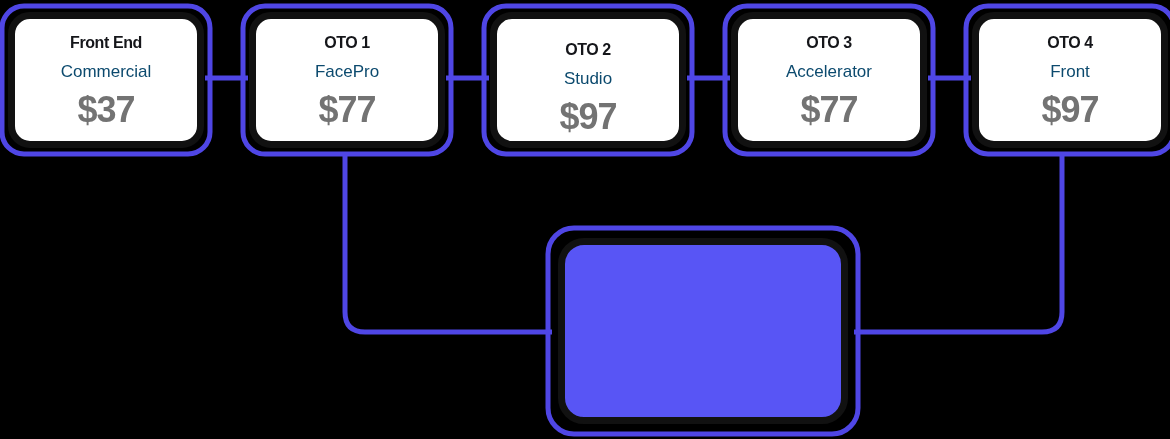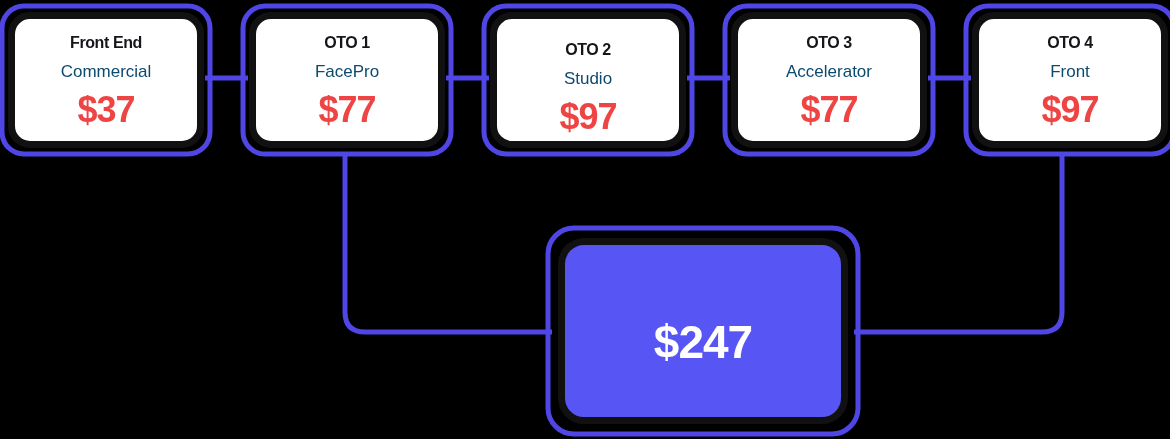--- a/index.html
+++ b/index.html
@@ -13,21 +13,21 @@
 
   
   .card{position:absolute;background:#fff;border:7px solid #111;
         border-radius:22px;box-sizing:border-box;
         display:flex;flex-direction:column;align-items:center;
         justify-content:flex-start;overflow:hidden;}
   .card .title{font-size:16px;font-weight:700;color:#15161a;
         letter-spacing:-0.4px;line-height:1;margin-top:16px;white-space:nowrap;}
   .card .sub{font-size:17px;font-weight:400;color:#0c4a6e;
         line-height:1;margin-top:12px;white-space:nowrap;}
-  .card .price{font-size:36px;font-weight:700;color:#ef4444;
+  .card .price{font-size:36px;font-weight:700;color:#737373;
         letter-spacing:-1px;line-height:1;margin-top:12px;white-space:nowrap;}
 
   
   #fastpass{position:absolute;background:#5855f5;border:7px solid #111;
         border-radius:26px;box-sizing:border-box;
         display:flex;flex-direction:column;align-items:center;
         justify-content:center;overflow:hidden;}
   #fastpass .fp-title{font-size:32px;font-weight:500;color:#fff;
         letter-spacing:-0.5px;line-height:1;white-space:nowrap;}
   #fastpass .fp-price{font-size:46px;font-weight:600;color:#fff;
@@ -84,16 +84,15 @@
     <div class="price">$77</div>
   </div>
 
   <div class="card" style="left:972px;top:12px;width:196px;height:136px;">
     <div class="title">OTO 4</div>
     <div class="sub">Front</div>
     <div class="price">$97</div>
   </div>
 
   <div id="fastpass" style="left:558px;top:238px;width:290px;height:186px;">
-    <div class="fp-price">$247</div>
   </div>
 
 </div>
 
 </body></html>

